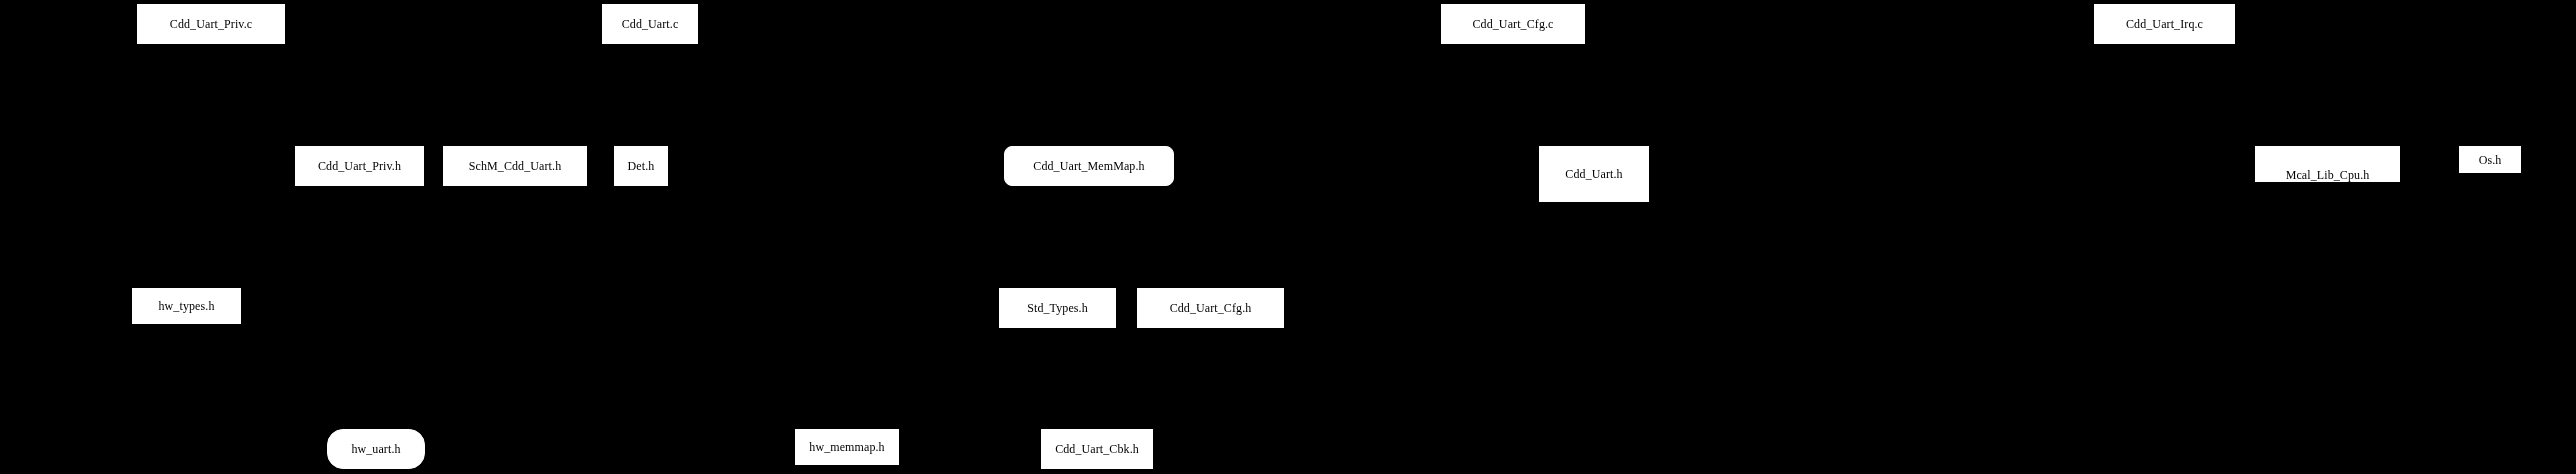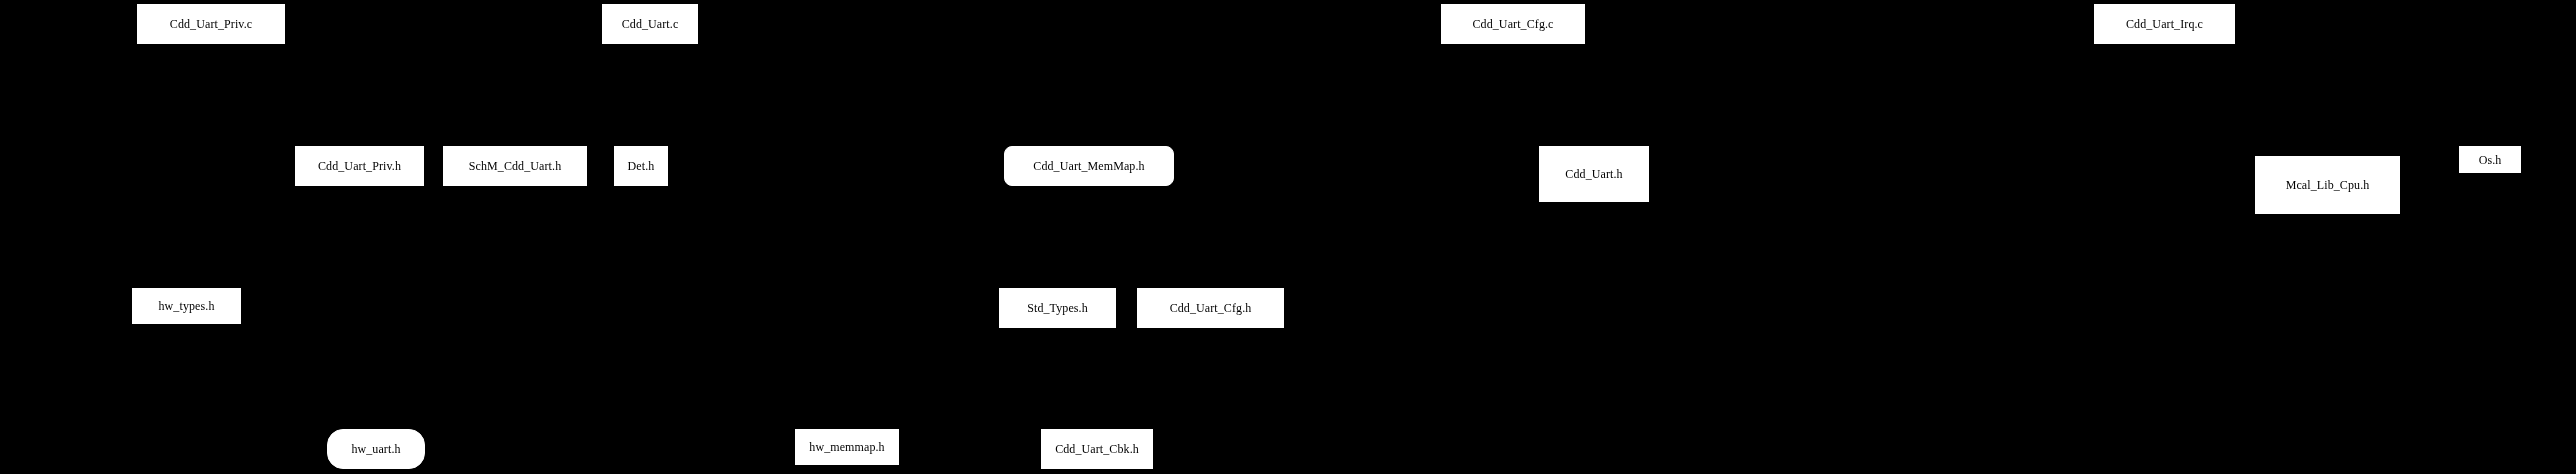--- a/index.html
+++ b/index.html
@@ -86,21 +86,21 @@
       </div>
       <div class="node" style="left: 614px; top: 146px; width: 54px; height: 40px;">
         <span class="node-label">Det.h</span>
       </div>
       <div class="node" style="left: 1004px; top: 146px; width: 170px; height: 40px; border-radius: 8px;">
         <span class="node-label">Cdd_Uart_MemMap.h</span>
       </div>
       <div class="node" style="left: 1539px; top: 146px; width: 110px; height: 56px;">
         <span class="node-label">Cdd_Uart.h</span>
       </div>
-      <div class="node" style="left: 2255px; top: 156px; width: 145px; height: 58px;">
+      <div class="node" style="left: 2255px; top: 146px; width: 145px; height: 36px; align-items: flex-end;">
         <span class="node-label">Mcal_Lib_Cpu.h</span>
       </div>
       <div class="node" style="left: 2459px; top: 146px; width: 62px; height: 27px;">
         <span class="node-label">Os.h</span>
       </div>
       <div class="node" style="left: 132px; top: 288px; width: 109px; height: 36px;">
         <span class="node-label">hw_types.h</span>
       </div>
       <div class="node" style="left: 999px; top: 288px; width: 117px; height: 40px;">
         <span class="node-label">Std_Types.h</span>

